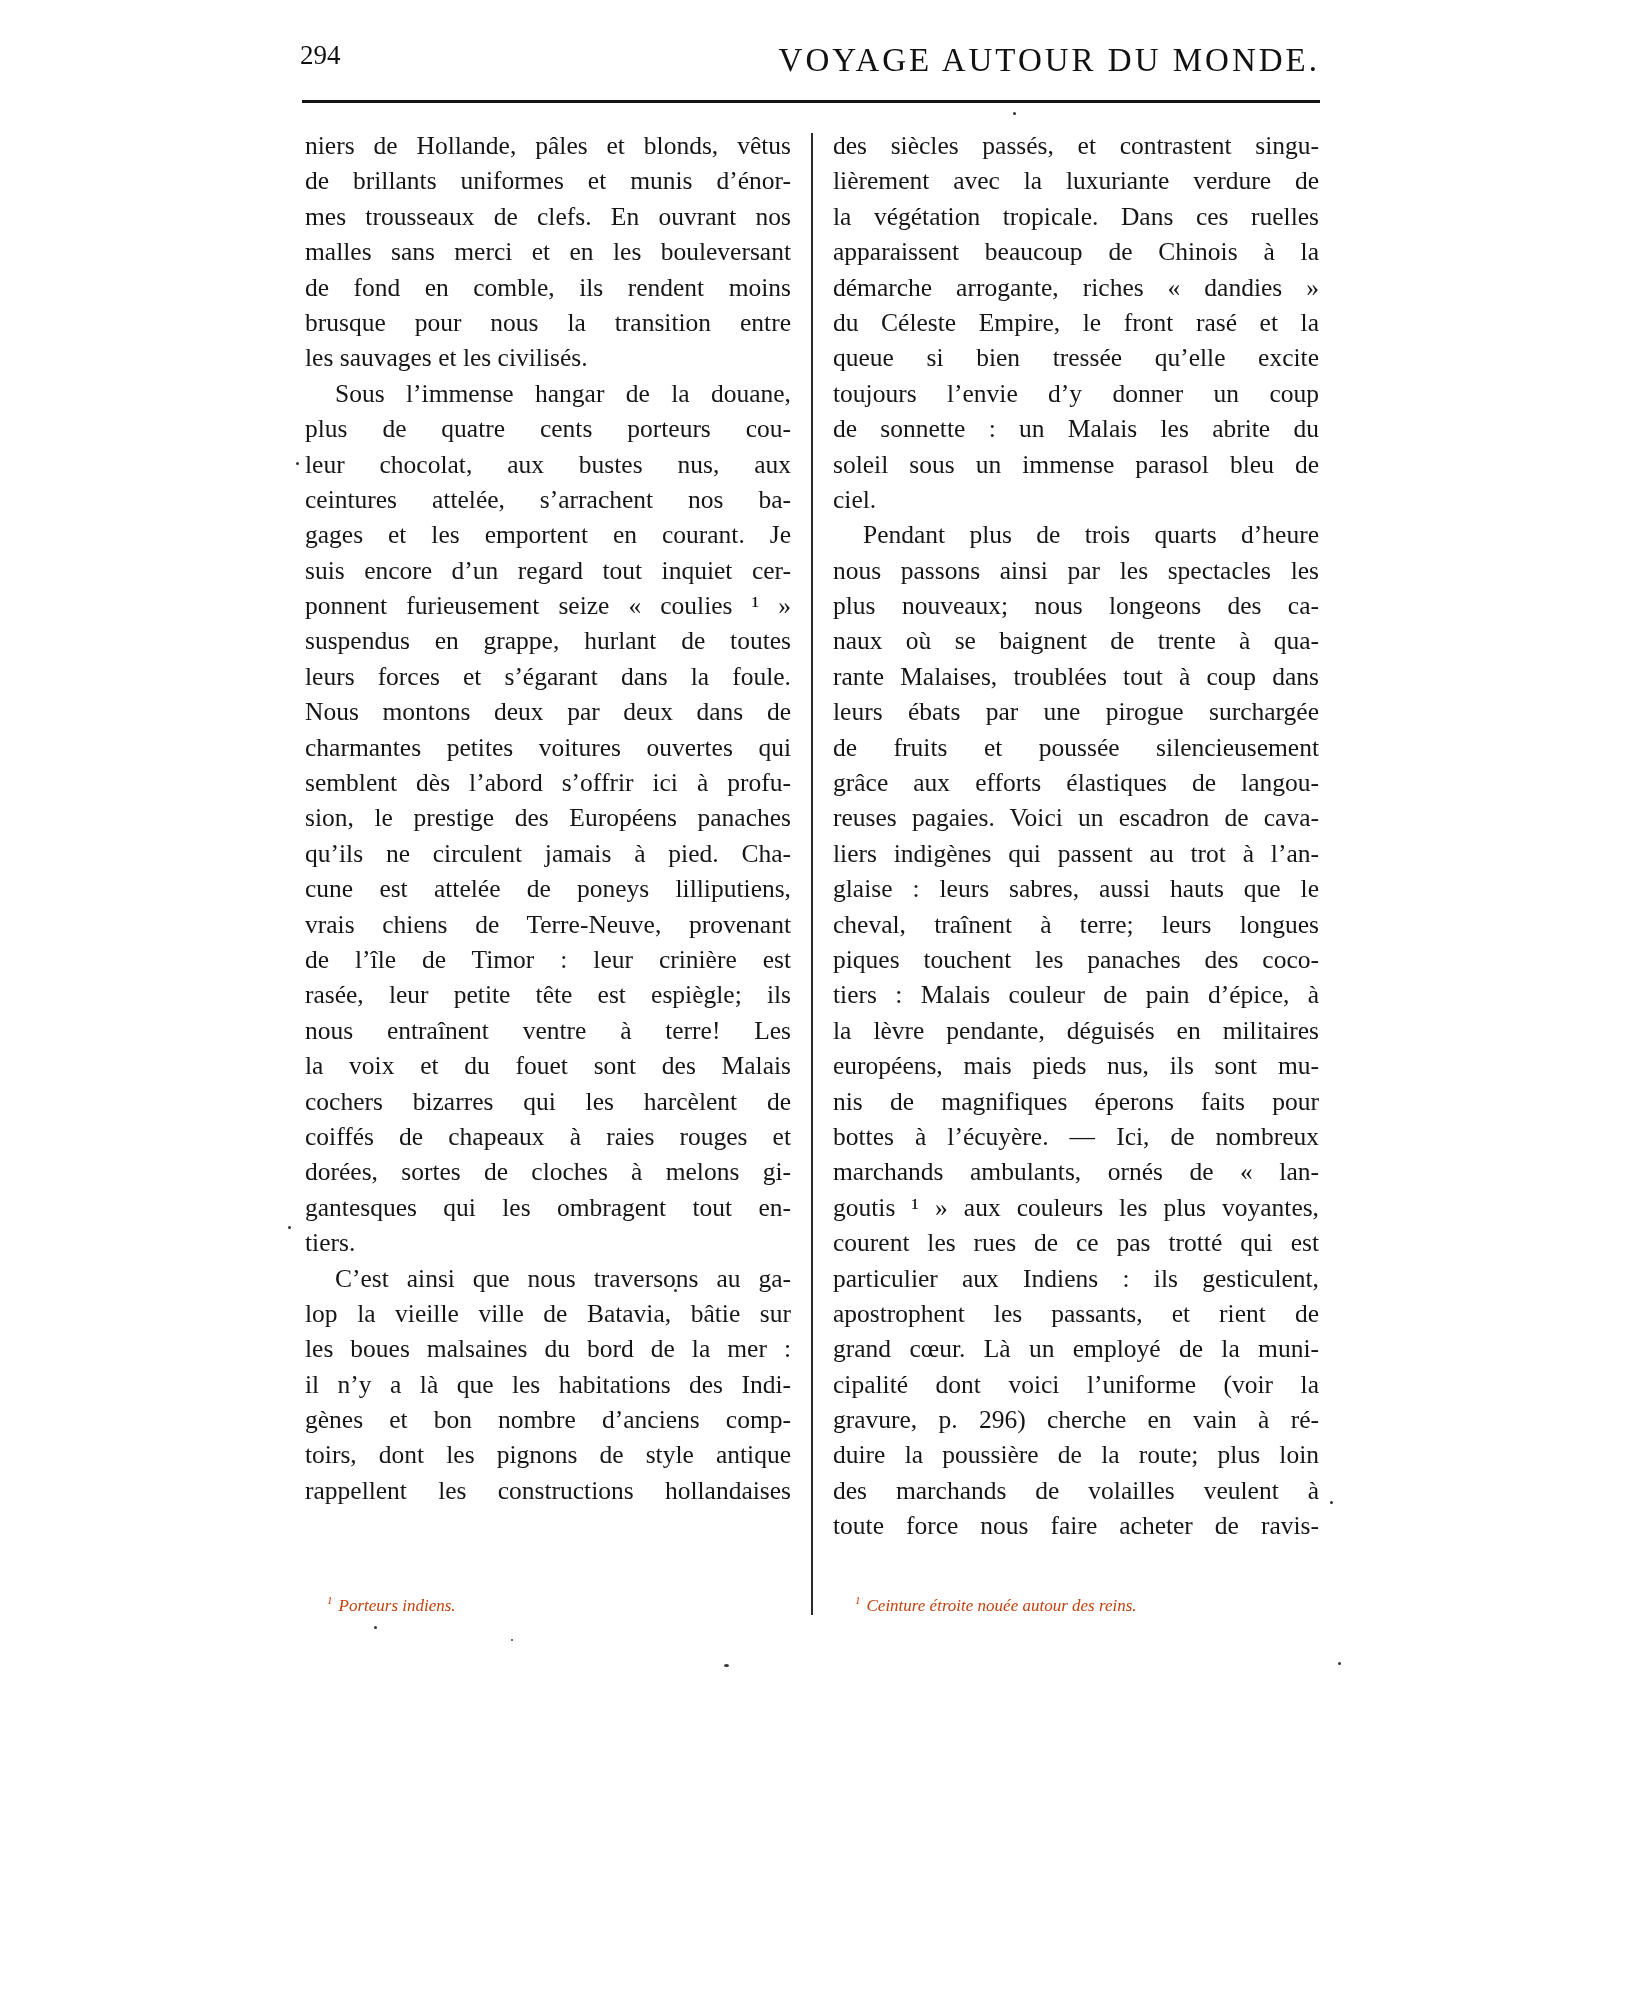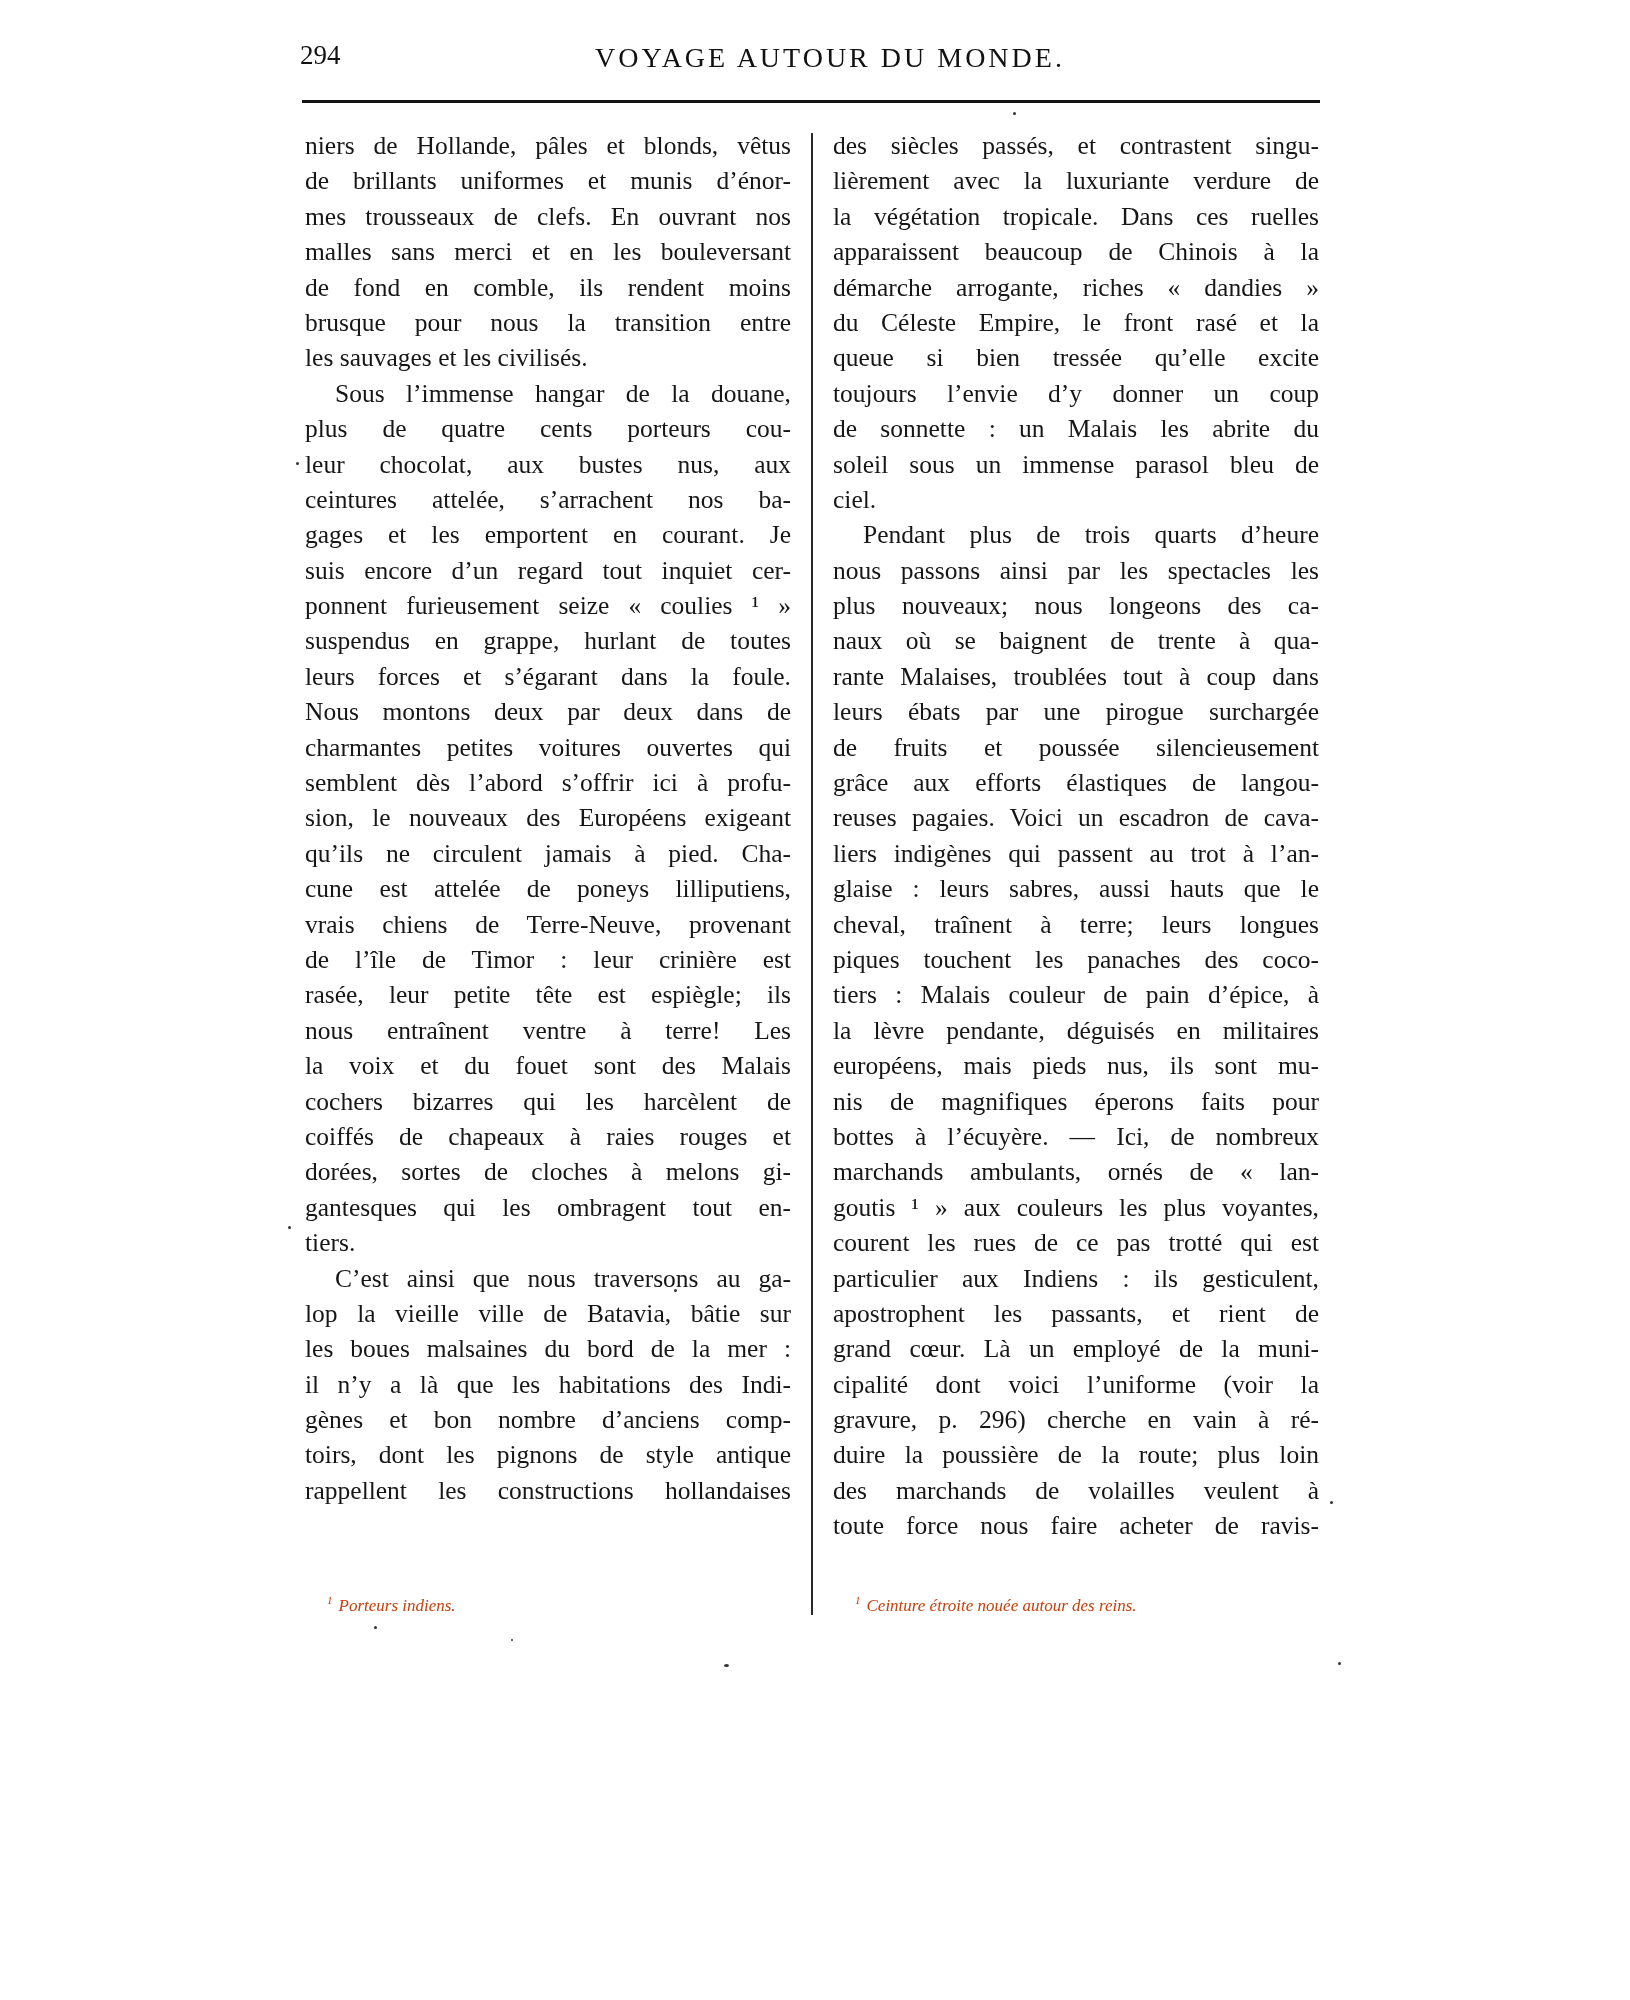--- a/index.html
+++ b/index.html
@@ -28,22 +28,22 @@
       top: 0;
       font-size: 27px;
       letter-spacing: 0px;
       color: #111;
     }
     .running-title {
       position: absolute;
       left: 0;
       width: 100%;
       top: 2px;
-      text-align: center;
-      font-size: 28px;
+      text-align: right;
+      font-size: 33px;
       letter-spacing: 3px;
       color: #111;
       padding-left: 40px;
       box-sizing: border-box;
     }
     .header-rule {
       position: absolute;
       left: 302px;
       top: 100px;
       width: 1018px;
@@ -130,21 +130,21 @@
     <span class="line">leur chocolat, aux bustes nus, aux</span>
     <span class="line">ceintures attelée, s’arrachent nos ba-</span>
     <span class="line">gages et les emportent en courant. Je</span>
     <span class="line">suis encore d’un regard tout inquiet cer-</span>
     <span class="line">ponnent furieusement seize « coulies ¹ »</span>
     <span class="line">suspendus en grappe, hurlant de toutes</span>
     <span class="line">leurs forces et s’égarant dans la foule.</span>
     <span class="line">Nous montons deux par deux dans de</span>
     <span class="line">charmantes petites voitures ouvertes qui</span>
     <span class="line">semblent dès l’abord s’offrir ici à profu-</span>
-    <span class="line">sion, le nouveaux des Européens exigeant</span>
+    <span class="line">sion, le prestige des Européens panaches</span>
     <span class="line">qu’ils ne circulent jamais à pied. Cha-</span>
     <span class="line">cune est attelée de poneys lilliputiens,</span>
     <span class="line">vrais chiens de Terre-Neuve, provenant</span>
     <span class="line">de l’île de Timor : leur crinière est</span>
     <span class="line">rasée, leur petite tête est espiègle; ils</span>
     <span class="line">nous entraînent ventre à terre! Les</span>
     <span class="line">la voix et du fouet sont des Malais</span>
     <span class="line">cochers bizarres qui les harcèlent de</span>
     <span class="line">coiffés de chapeaux à raies rouges et</span>
     <span class="line">dorées, sortes de cloches à melons gi-</span>

